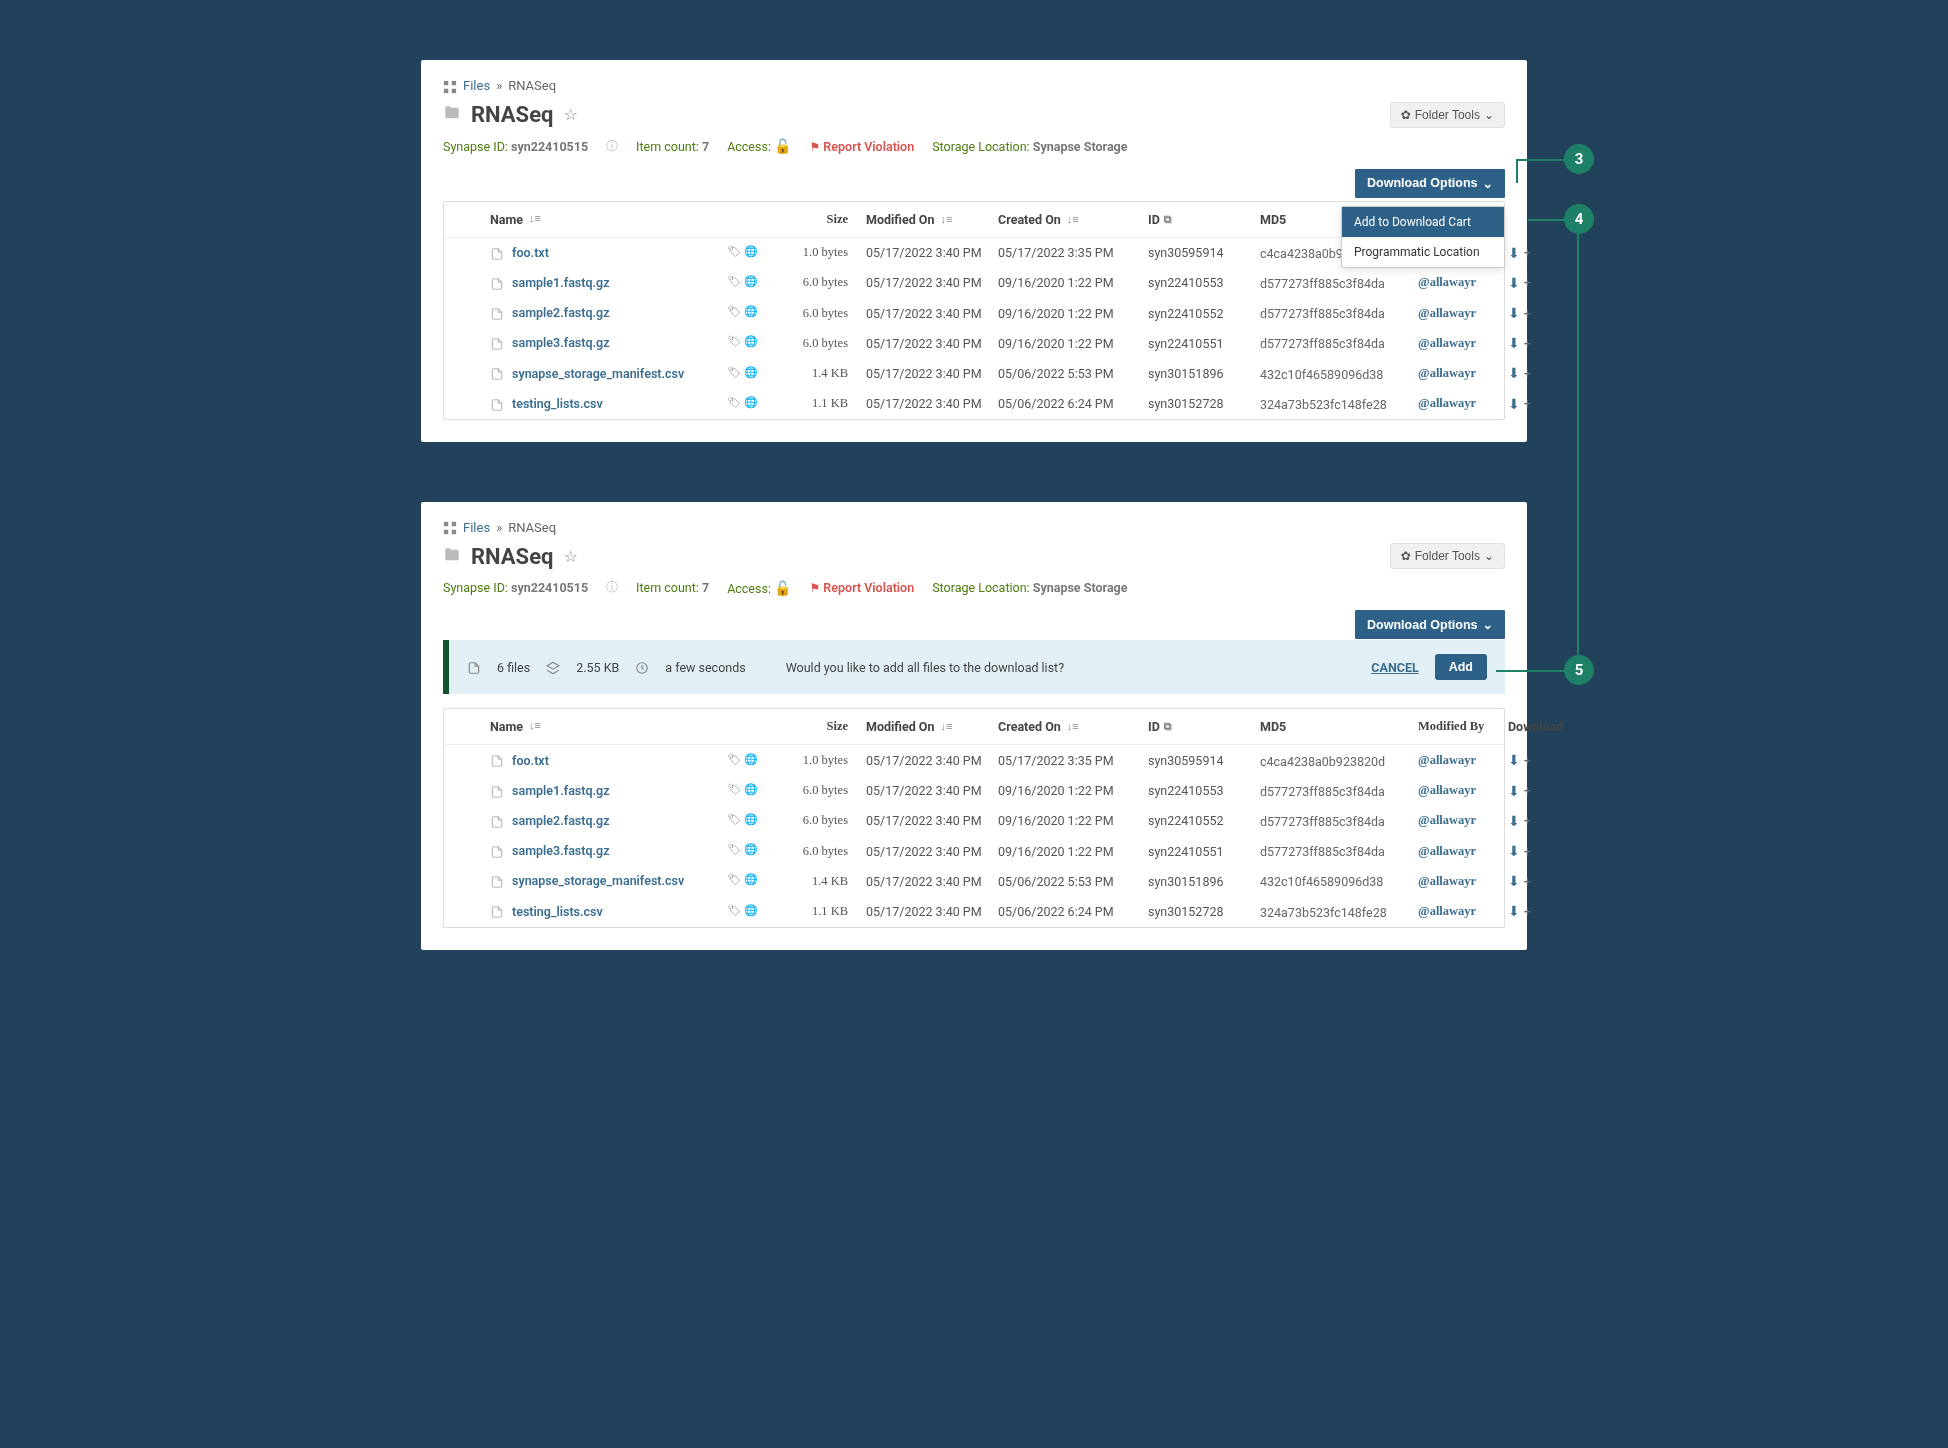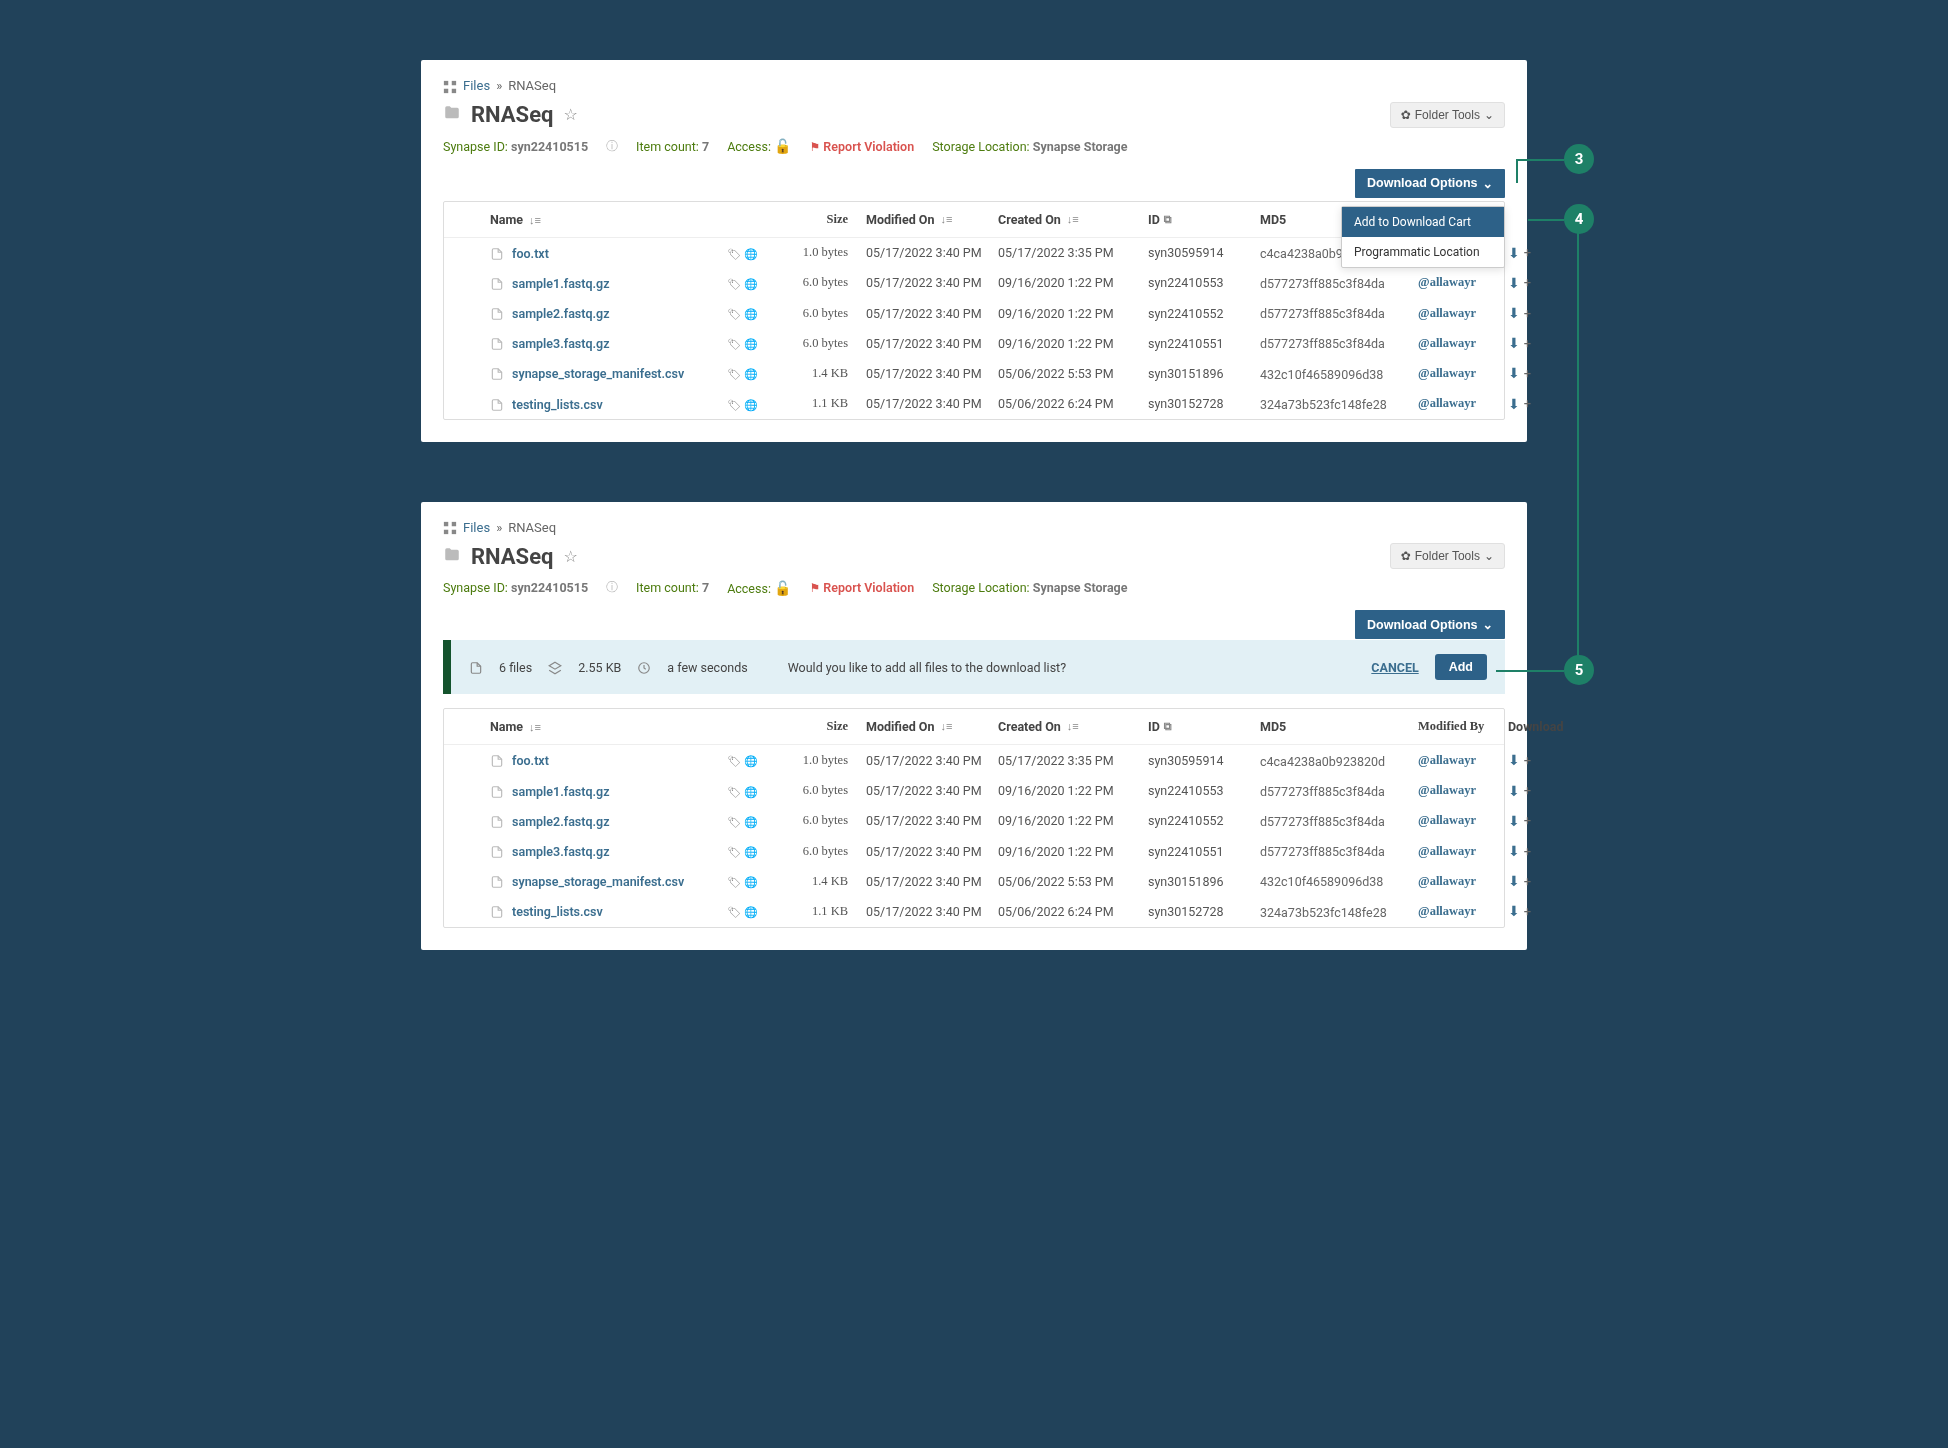--- a/index.html
+++ b/index.html
@@ -107,21 +107,21 @@
   }
   .table-header {
     display: flex;
     padding: 10px 14px;
     font-size: 12.5px;
     font-weight: 700;
     color: #444;
     border-bottom: 1px solid #eee;
     align-items: center;
   }
-  .col-name { flex: 0 0 310px; display:flex; align-items:flex-end; gap:6px;padding-left:32px;}
+  .col-name { flex: 0 0 310px; display:flex; align-items:flex-start; gap:6px;padding-left:32px;}
   .col-size { flex: 0 0 80px; text-align: right; font-family: Liberation Serif, serif; }
   .col-mod  { flex: 0 0 150px; display:flex; align-items:center; gap:6px; padding-left:18px;}
   .col-cre  { flex: 0 0 150px; display:flex; align-items:center; gap:6px;}
   .col-id   { flex: 0 0 112px; display:flex; align-items:center; gap:4px;}
   .col-md5  { flex: 0 0 158px; }
   .col-modby{ flex: 0 0 90px; font-family: Liberation Serif, serif; }
   .col-dl   { flex: 1; text-align: right; }
   .sort-icon { color: #888; font-size: 11px; }
   .copy-icon { color: #888; font-size: 11px; }
   .row {
@@ -138,21 +138,21 @@
   .md5-txt { color:#666; white-space:nowrap; overflow:hidden; text-overflow:ellipsis; max-width:130px; display:inline-block; vertical-align:middle;}
   .user-link { color:#3b6e8f; font-weight:700; }
   .dl-icons { color:#3b6e8f; display:flex; gap:4px; justify-content:flex-end; align-items:center;}
   .dl-arrow { font-size:14px; }
   .dl-plus { font-size:13px; color:#666; }
 
   .confirm-bar {
     display: flex;
     align-items: center;
     background: #e2f0f5;
-    border-left: 8px solid #14532d;
+    border-left: 6px solid #14532d;
     padding: 14px 18px;
     margin-top: 44px;
     font-size: 12.5px;
     color: #444;
     gap: 16px;
   }
   .confirm-bar .spacer { flex:1; }
   .cancel-link { color:#3b6e8f; font-weight:700; text-decoration:underline; cursor:pointer; }
   .add-btn {
     background:#2d6188; color:#fff; border:none; border-radius:3px;

